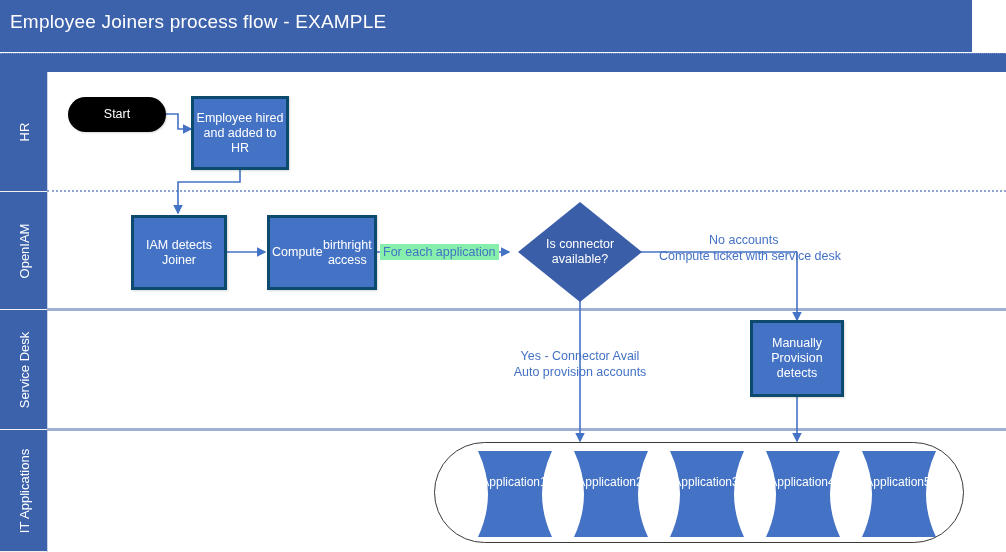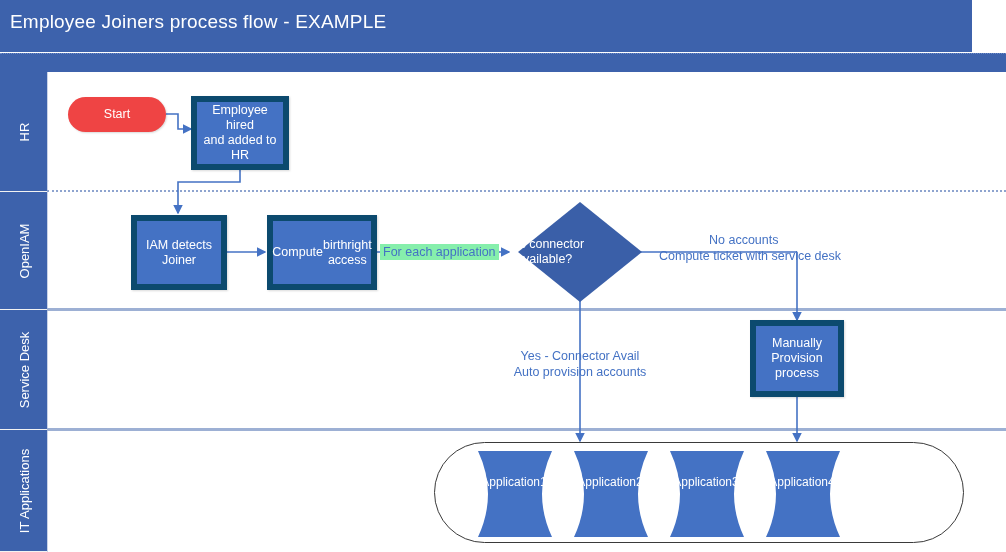--- a/index.html
+++ b/index.html
@@ -97,39 +97,39 @@
     align-items: center;
     justify-content: center;
     text-align: center;
     color: #ffffff;
     font-size: 12.5px;
     line-height: 15px;
     padding: 2px;
   }
   .shape.process {
     background: #4472c4;
-    border: 6px solid #0c4a6e;
+    border: 3px solid #0c4a6e;
     box-shadow: 1px 1px 2px rgba(0,0,0,.15);
   }
   .shape.terminator {
-    background: #ef4444;
+    background: #000000;
     border-radius: 999px;
     box-shadow: 1px 1px 2px rgba(0,0,0,.15);
   }
 
   
   .decision-wrap {
     position: absolute;
   }
   .decision-wrap svg { display: block; }
   .decision-label {
     position: absolute;
     left: 0; top: 0;
     width: 100%; height: 100%;
-    display: flex; align-items: flex-start; justify-content: center;
+    display: flex; align-items: center; justify-content: center;
     flex-direction: column;
     color: #ffffff;
     font-size: 12.5px;
     line-height: 15px;
     text-align: center;
     pointer-events: none;
   }
 
   
   .edge-label {
@@ -275,21 +275,21 @@
   </div>
 
   <div class="edge-label" style="left:512px;top:348px;width:136px;background:transparent;">
     <div>Yes - Connector Avail</div>
     <div style="white-space:nowrap;">Auto provision accounts</div>
   </div>
 
   <div class="shape process" style="left:750px;top:320px;width:94px;height:77px;flex-direction:column;">
     <span>Manually</span>
     <span>Provision</span>
-    <span>process</span>
+    <span>detects</span>
   </div>
 
   <div class="apps-container" style="left:434px;top:442px;width:530px;height:101px;">
 
     <div class="app-shape" style="left:25px;top:8px;">
       <svg width="108" height="86" viewBox="0 0 108 86">
         <path d="M 18 0 L 92 0 Q 72 43 92 86 L 18 86 Q 38 43 18 0 Z" fill="#4472c4"></path>
       </svg>
       <div class="app-label">
           <span>Application1</span>
@@ -316,16 +316,24 @@
 
     <div class="app-shape" style="left:313px;top:8px;">
       <svg width="108" height="86" viewBox="0 0 108 86">
         <path d="M 18 0 L 92 0 Q 72 43 92 86 L 18 86 Q 38 43 18 0 Z" fill="#4472c4"></path>
       </svg>
       <div class="app-label">
           <span>Application4</span>
         </div>
     </div>
 
+    <div class="app-shape" style="left:409px;top:8px;">
+      <svg width="108" height="86" viewBox="0 0 108 86">
+        <path d="M 18 0 L 92 0 Q 72 43 92 86 L 18 86 Q 38 43 18 0 Z" fill="#4472c4"></path>
+      </svg>
+      <div class="app-label">
+          <span>Application5</span>
+        </div>
+    </div>
 
   </div>
 
 </div>
 
 </body></html>

